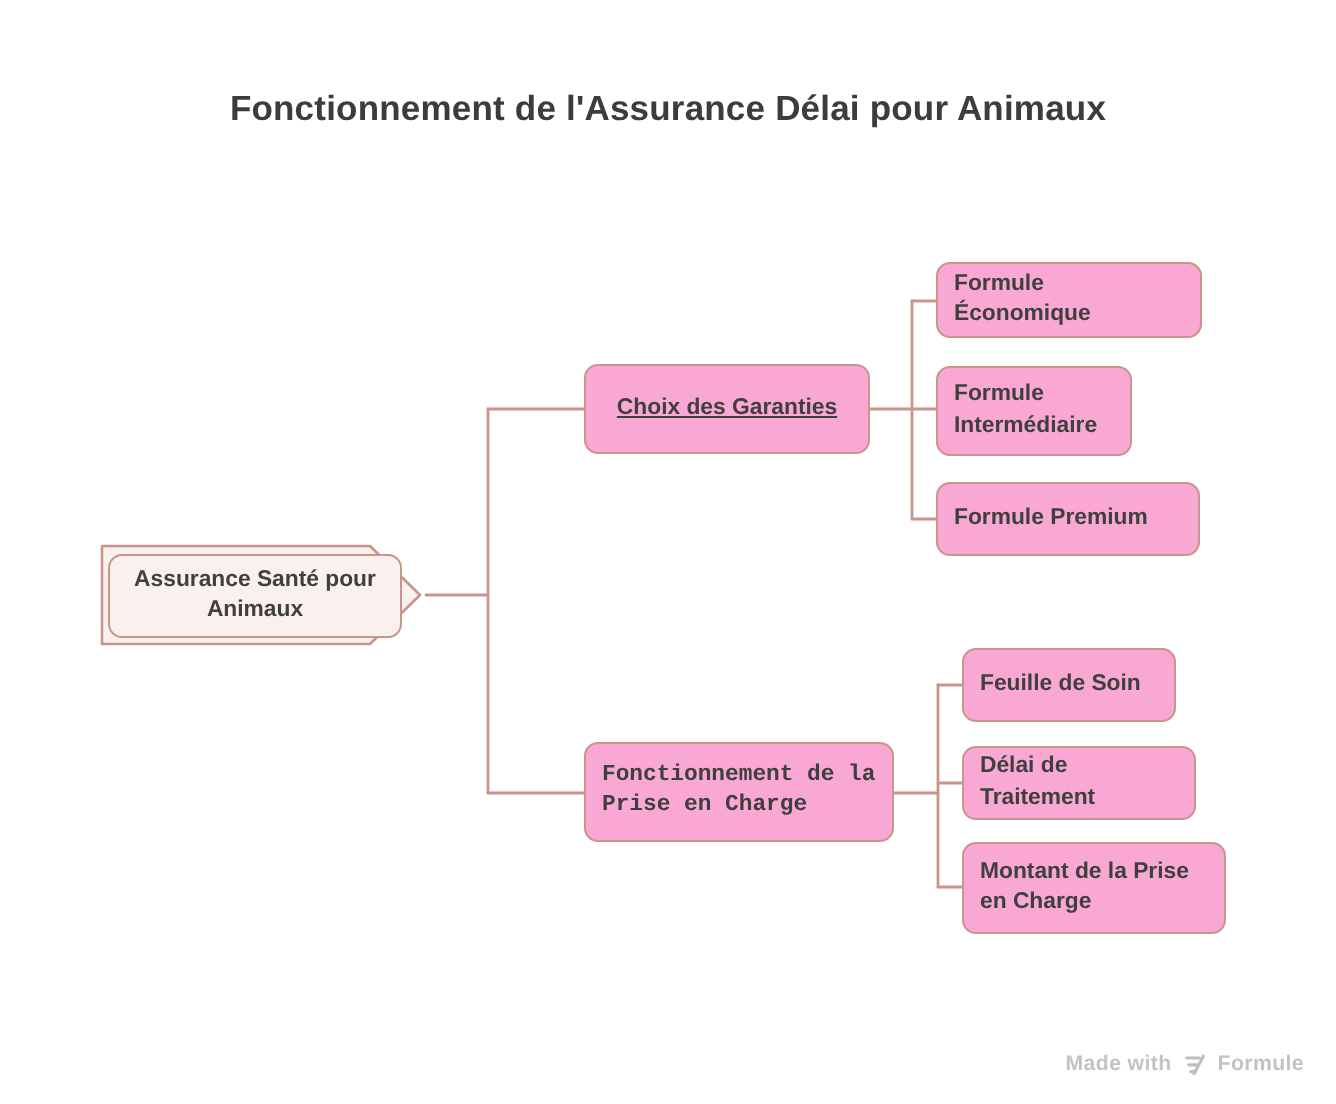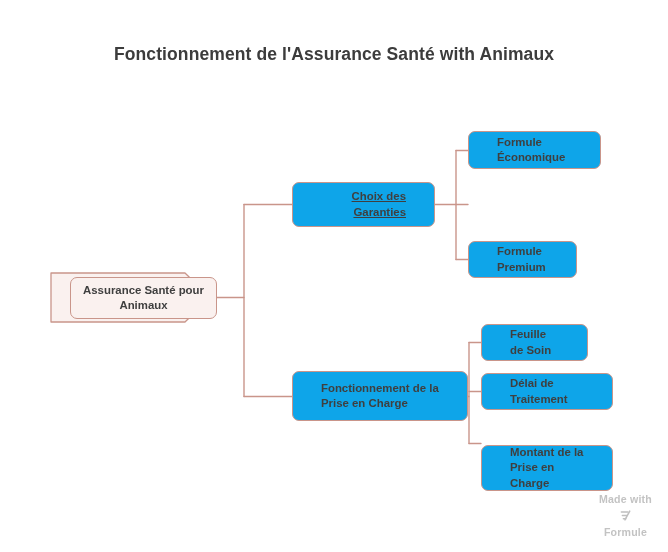--- a/index.html
+++ b/index.html
@@ -42,29 +42,29 @@
     left: 0; top: 0;
     width: 668px;
     height: 552px;
     pointer-events: none;
   }
 
   .node {
     position: absolute;
     box-sizing: border-box;
     border: 1.3px solid #c9958a;
-    background: #0ea5e9;
+    background: #f9a8d4;
     border-radius: 7px;
     color: #3f3f3f;
     font-size: 11.4px;
     font-weight: bold;
     line-height: 1.32;
     display: flex;
     align-items: center;
-    padding: 0 28px;
+    padding: 0 8px;
   }
   .node.center { justify-content: center; text-align: right; text-decoration: underline; }
   .node.left   { justify-content: flex-start; text-align: left; }
 
   
   #root-shape {
     position: absolute;
     left: 47px;
     top: 269px;
     width: 167px;
@@ -82,64 +82,62 @@
     border-radius: 7px;
     display: flex;
     align-items: center;
     justify-content: center;
     text-align: center;
     font-size: 11.4px;
     font-weight: bold;
     color: #3f3f3f;
     line-height: 1.35;
     padding: 0 8px;
-    margin-left: 16px;
   }
 
   
   #node-choix-garanties      { left: 292px; top: 182px; width: 143px; height: 45px; }
-  #node-fonctionnement-prise { left: 292px; top: 371px; width: 176px; height: 50px; }
+  #node-fonctionnement-prise { left: 292px; top: 371px; width: 155px; height: 50px; font-family: Liberation Mono, monospace; }
 
   
   #node-formule-economique   { left: 468px; top: 131px; width: 133px; height: 38px; }
   #node-formule-intermediaire{ left: 468px; top: 183px; width: 98px;  height: 45px; }
-  #node-formule-premium      { left: 468px; top: 241px; width: 109px; height: 37px; }
+  #node-formule-premium      { left: 468px; top: 241px; width: 132px; height: 37px; }
 
   
   #node-feuille-soin         { left: 481px; top: 324px; width: 107px;  height: 37px; }
-  #node-delai-traitement     { left: 481px; top: 373px; width: 132px; height: 37px; }
-  #node-montant-prise        { left: 481px; top: 421px; width: 132px; height: 46px; margin-top: 24px; }
+  #node-delai-traitement     { left: 481px; top: 373px; width: 117px; height: 37px; }
+  #node-montant-prise        { left: 481px; top: 421px; width: 132px; height: 46px; }
 
   
   #watermark {
     position: absolute;
     right: 16px;
     bottom: 14px;
     display: flex;
     align-items: center;
     gap: 5px;
     color: #c3c3c3;
     font-size: 10.6px;
     font-weight: bold;
     letter-spacing: 0.2px;
-    flex-direction: column;
   }
   #watermark .wm-mark {
     display: inline-flex;
     align-items: center;
     color: #bfbfbf;
     font-size: 12px;
   }
 </style>
 </head>
 <body>
 
 <div id="canvas">
 
-  <div id="diagram-title">Fonctionnement de l'Assurance Santé with Animaux</div>
+  <div id="diagram-title">Fonctionnement de l'Assurance Délai pour Animaux</div>
 
   <svg id="connectors" viewBox="0 0 668 552" width="668" height="552" aria-hidden="true">
     <g fill="none" stroke="#c9958a" stroke-width="1.4" stroke-linecap="round" stroke-linejoin="round">
 
       <path d="M213 297.5 H244"></path>
 
       <path d="M244 204.5 V396.5"></path>
 
       <path d="M244 204.5 H292"></path>
 
@@ -163,20 +161,21 @@
     <path d="M4 4 H138 L163 28.5 L138 53 H4 Z" fill="#faf1ef" stroke="#c9958a" stroke-width="1.3" stroke-linejoin="round"></path>
   </svg>
   <div id="root-label">Assurance Santé pour Animaux</div>
 
   <div class="node center" id="node-choix-garanties">Choix des Garanties</div>
 
   <div class="node left" id="node-fonctionnement-prise">Fonctionnement de la Prise en Charge</div>
 
   <div class="node left" id="node-formule-economique">Formule Économique</div>
 
+  <div class="node left" id="node-formule-intermediaire">Formule Intermédiaire</div>
 
   <div class="node left" id="node-formule-premium">Formule Premium</div>
 
   <div class="node left" id="node-feuille-soin">Feuille de Soin</div>
 
   <div class="node left" id="node-delai-traitement">Délai de Traitement</div>
 
   <div class="node left" id="node-montant-prise">Montant de la Prise en Charge</div>
 
   <div id="watermark">

